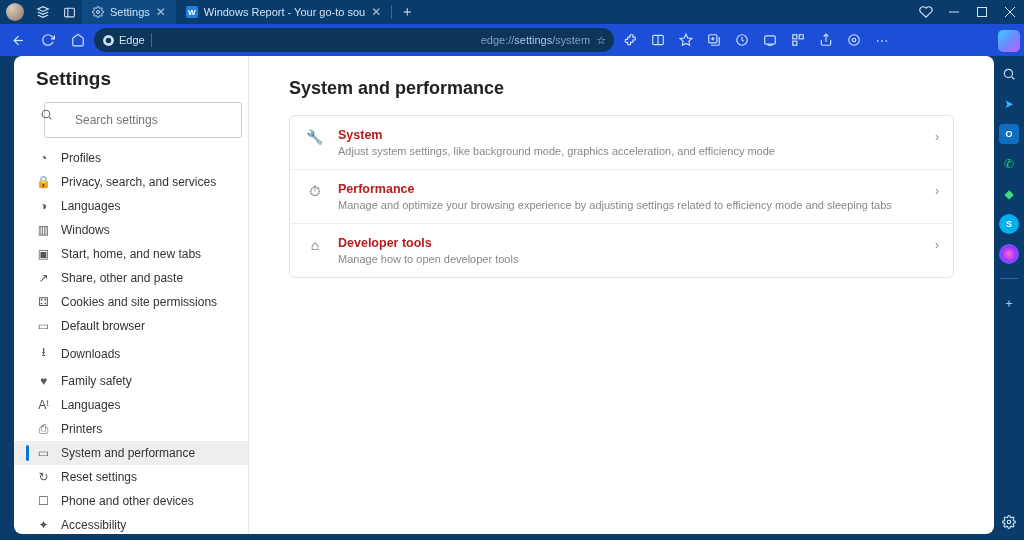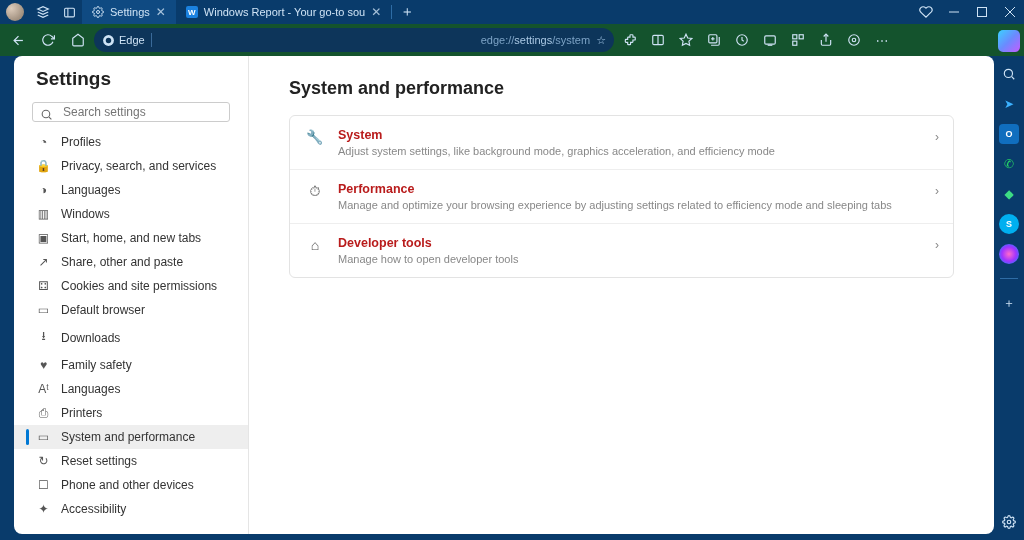--- a/index.html
+++ b/index.html
@@ -14,37 +14,37 @@
   .tab.active { background:#0f4a82; }
   .tab .close { font-size:12px; opacity:.8; }
   .tab .favicon { width:12px; height:12px; display:flex; align-items:center; justify-content:center; border-radius:2px; }
   .tab .favicon.wr { background:#1b82e0; color:#fff; font-size:8px; font-weight:bold; }
   .tab-sep { width:1px; height:14px; background:#2e6ca5; align-self:center; }
   .titlebar .plus { width:30px; display:flex; justify-content:center; align-items:center; font-size:14px; }
   .titlebar .spacer { flex:1; }
   .winbtn { width:28px; display:flex; justify-content:center; align-items:center; font-size:11px; }
 
   
-  .toolbar { height:32px; display:flex; align-items:center; background:#14532d; color:#cfe3f5; padding:0 4px; gap:2px; }
+  .toolbar { height:32px; display:flex; align-items:center; background:#1d4ed8; color:#cfe3f5; padding:0 4px; gap:2px; }
   .tbtn { width:28px; height:28px; display:flex; justify-content:center; align-items:center; font-size:13px; border-radius:4px; }
   .addrbar { flex:0 0 520px; height:24px; background:#0d355a; border-radius:12px; display:flex; align-items:center; padding:0 8px; font-size:11px; color:#cfe3f5; gap:6px;}
   .addrbar .edge-chip { display:flex; align-items:center; gap:4px; }
   .addrbar .sep { width:1px; height:14px; background:#3a6a99; }
   .addrbar .url { flex:1; color:#aac8e4;text-align:right; }
   .addrbar .url .dim { color:#7da3c6; }
   .toolbar .right { display:flex; align-items:center; }
 
   
   .content { position:absolute; top:56px; left:14px; right:30px; bottom:6px; background:#fff; border-radius:8px; display:flex; overflow:hidden; }
 
   
   .settings-side { width:235px; border-right:1px solid #e5e5e5; padding:12px 0 12px 0; overflow-y:auto; }
   .settings-side h1 { font-size:19px; font-weight:600; color:#222; padding:0 22px 6px 22px; }
   .searchwrap { margin:6px 18px 8px 18px; position:relative; }
-  .searchwrap input { width:100%; height:20px; border:1px solid #ccc; border-radius:3px; padding:0 8px 0 30px; font-size:12px; color:#444; }
+  .searchwrap input { width:100%; height:36px; border:1px solid #ccc; border-radius:3px; padding:0 8px 0 30px; font-size:12px; color:#444;margin-left:12px; }
   .searchwrap .sicon { position:absolute; left:8px; top:6px; color:#666; font-size:13px; }
   .navitem { display:flex; align-items:center; gap:10px; padding:5px 18px 5px 22px; font-size:12px; color:#333; cursor:default; position:relative; }
   .navitem .ni-icon { width:15px; text-align:center; color:#555; font-size:12px; }
   .navitem.active { background:#eee; }
   .navitem.active::before { content:""; position:absolute; left:12px; top:4px; bottom:4px; width:3px; background:#0078d4; border-radius:2px; }
 
   
   .main { flex:1; padding:22px 40px; overflow-y:auto; }
   .main h2 { font-size:18px; font-weight:600; color:#222; margin-bottom:16px; }
   .card { border:1px solid #e3e3e3; border-radius:6px; }

